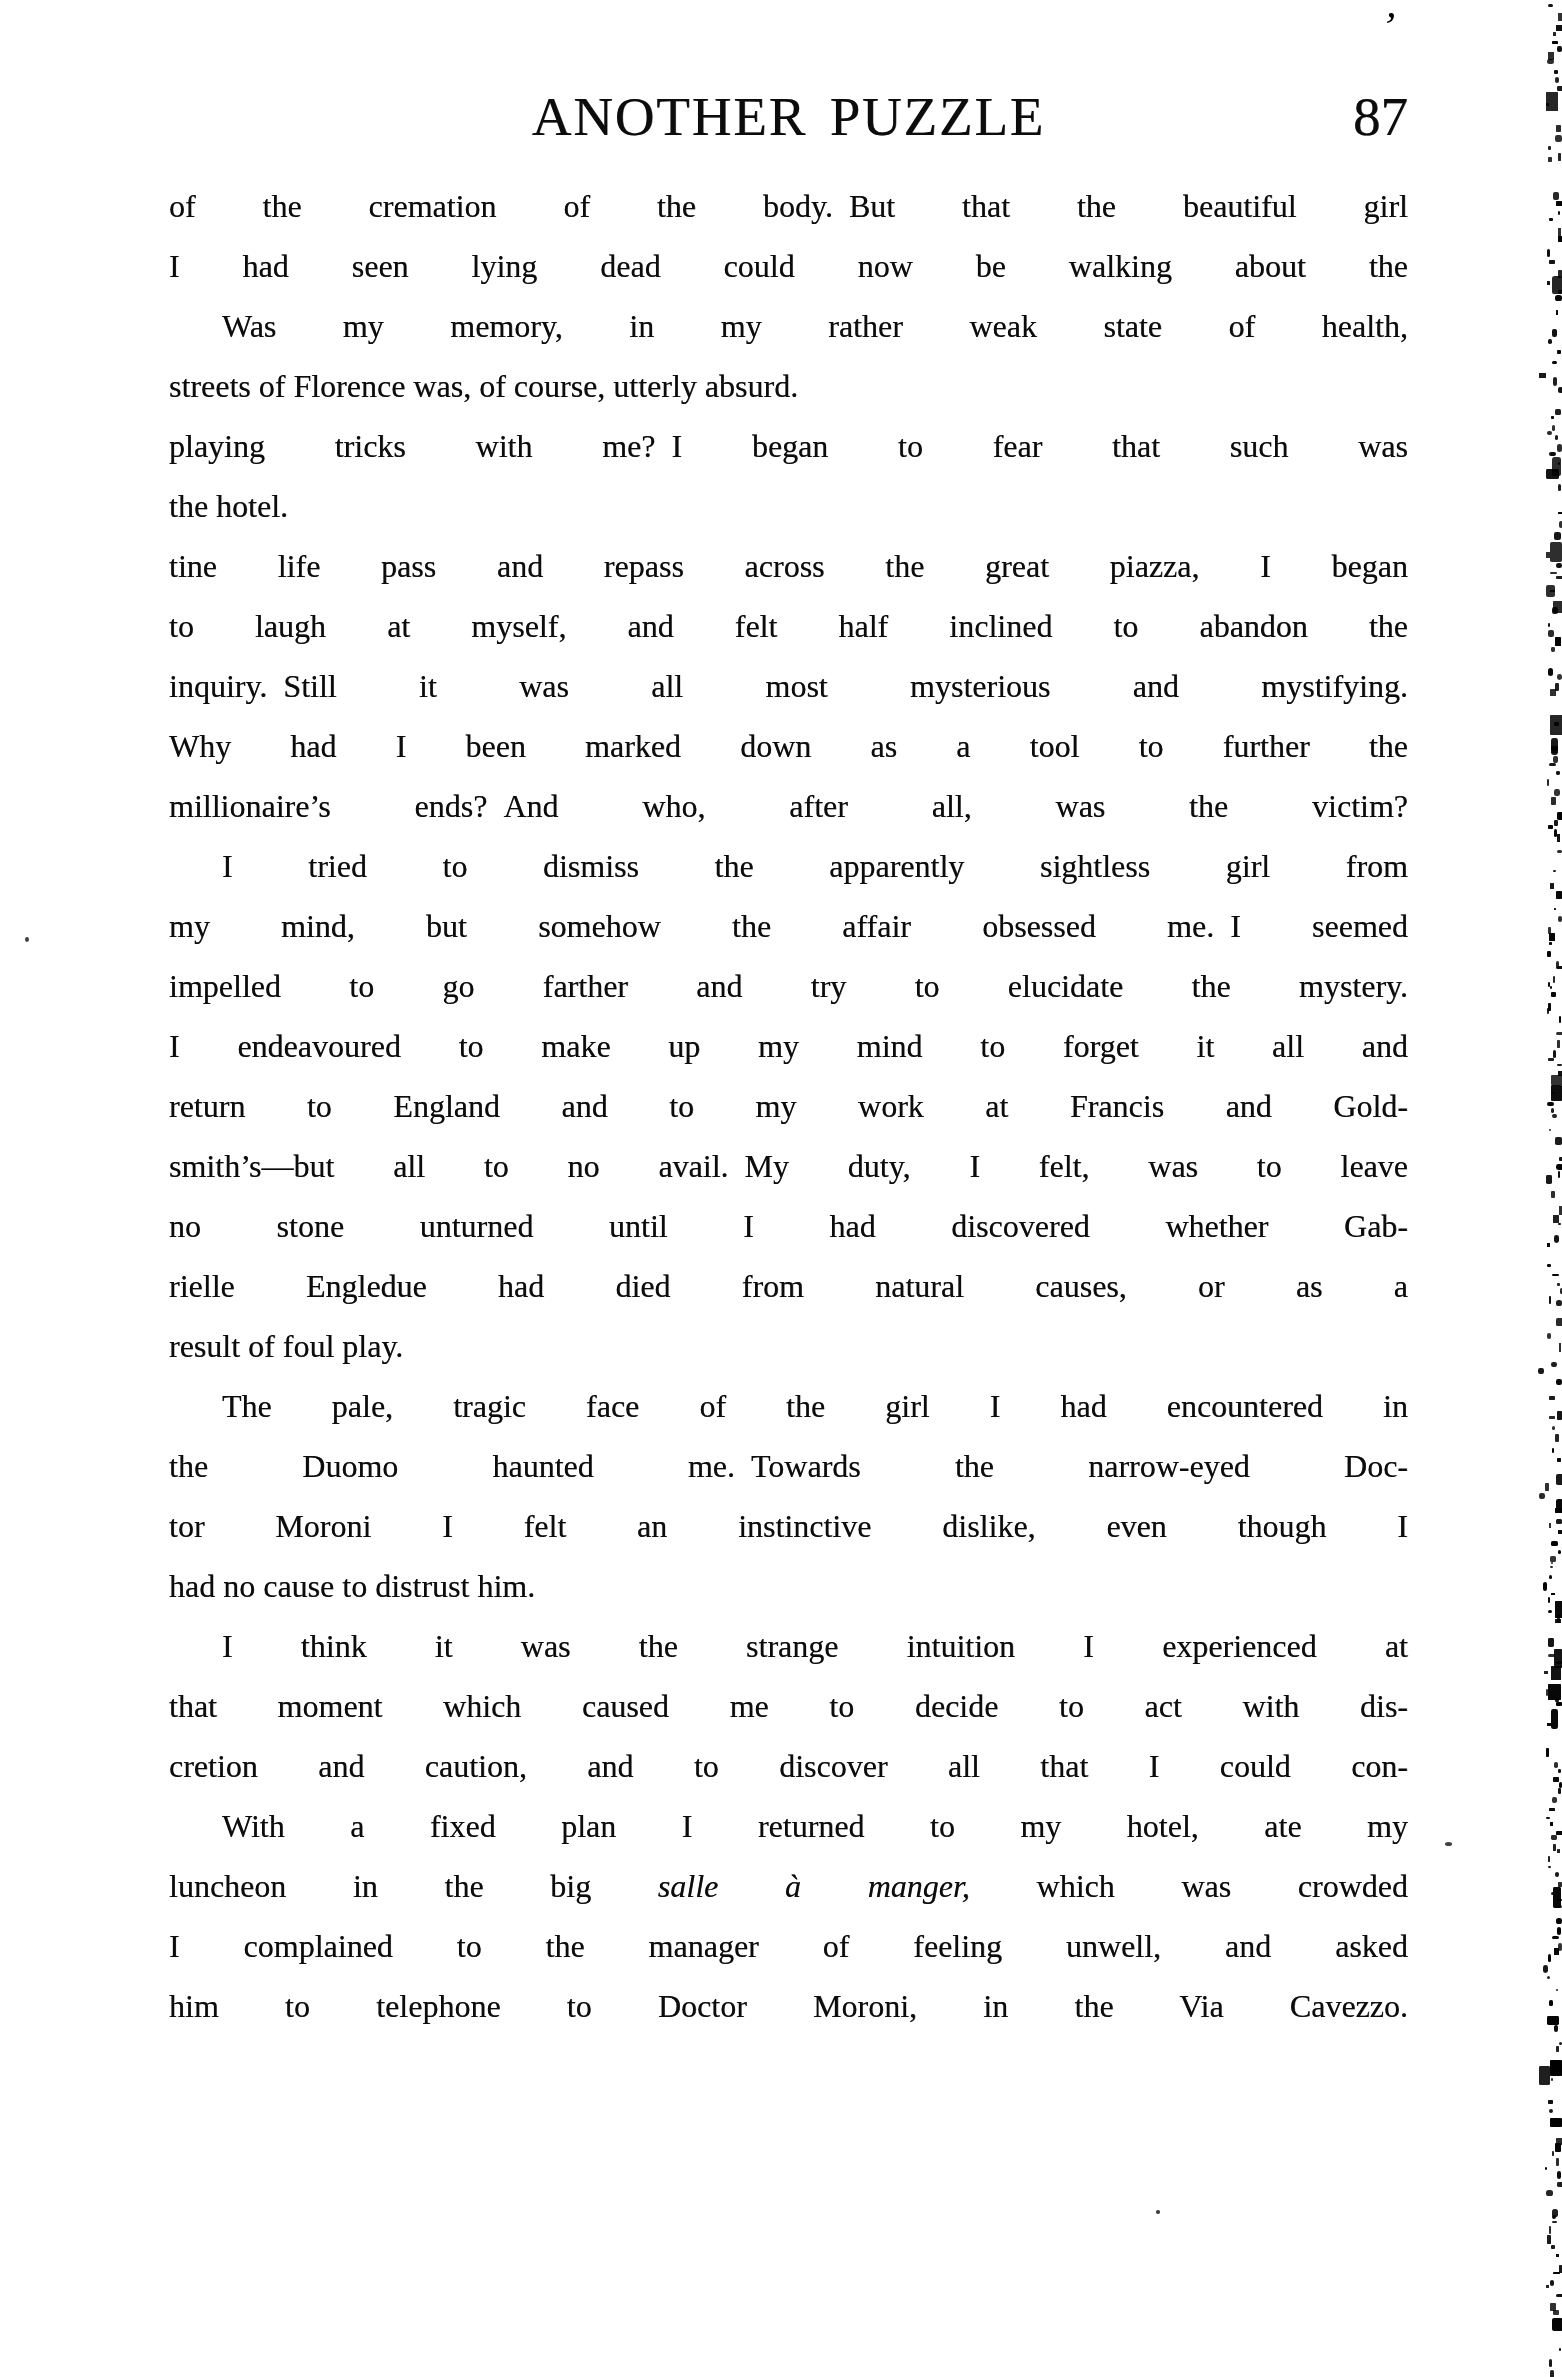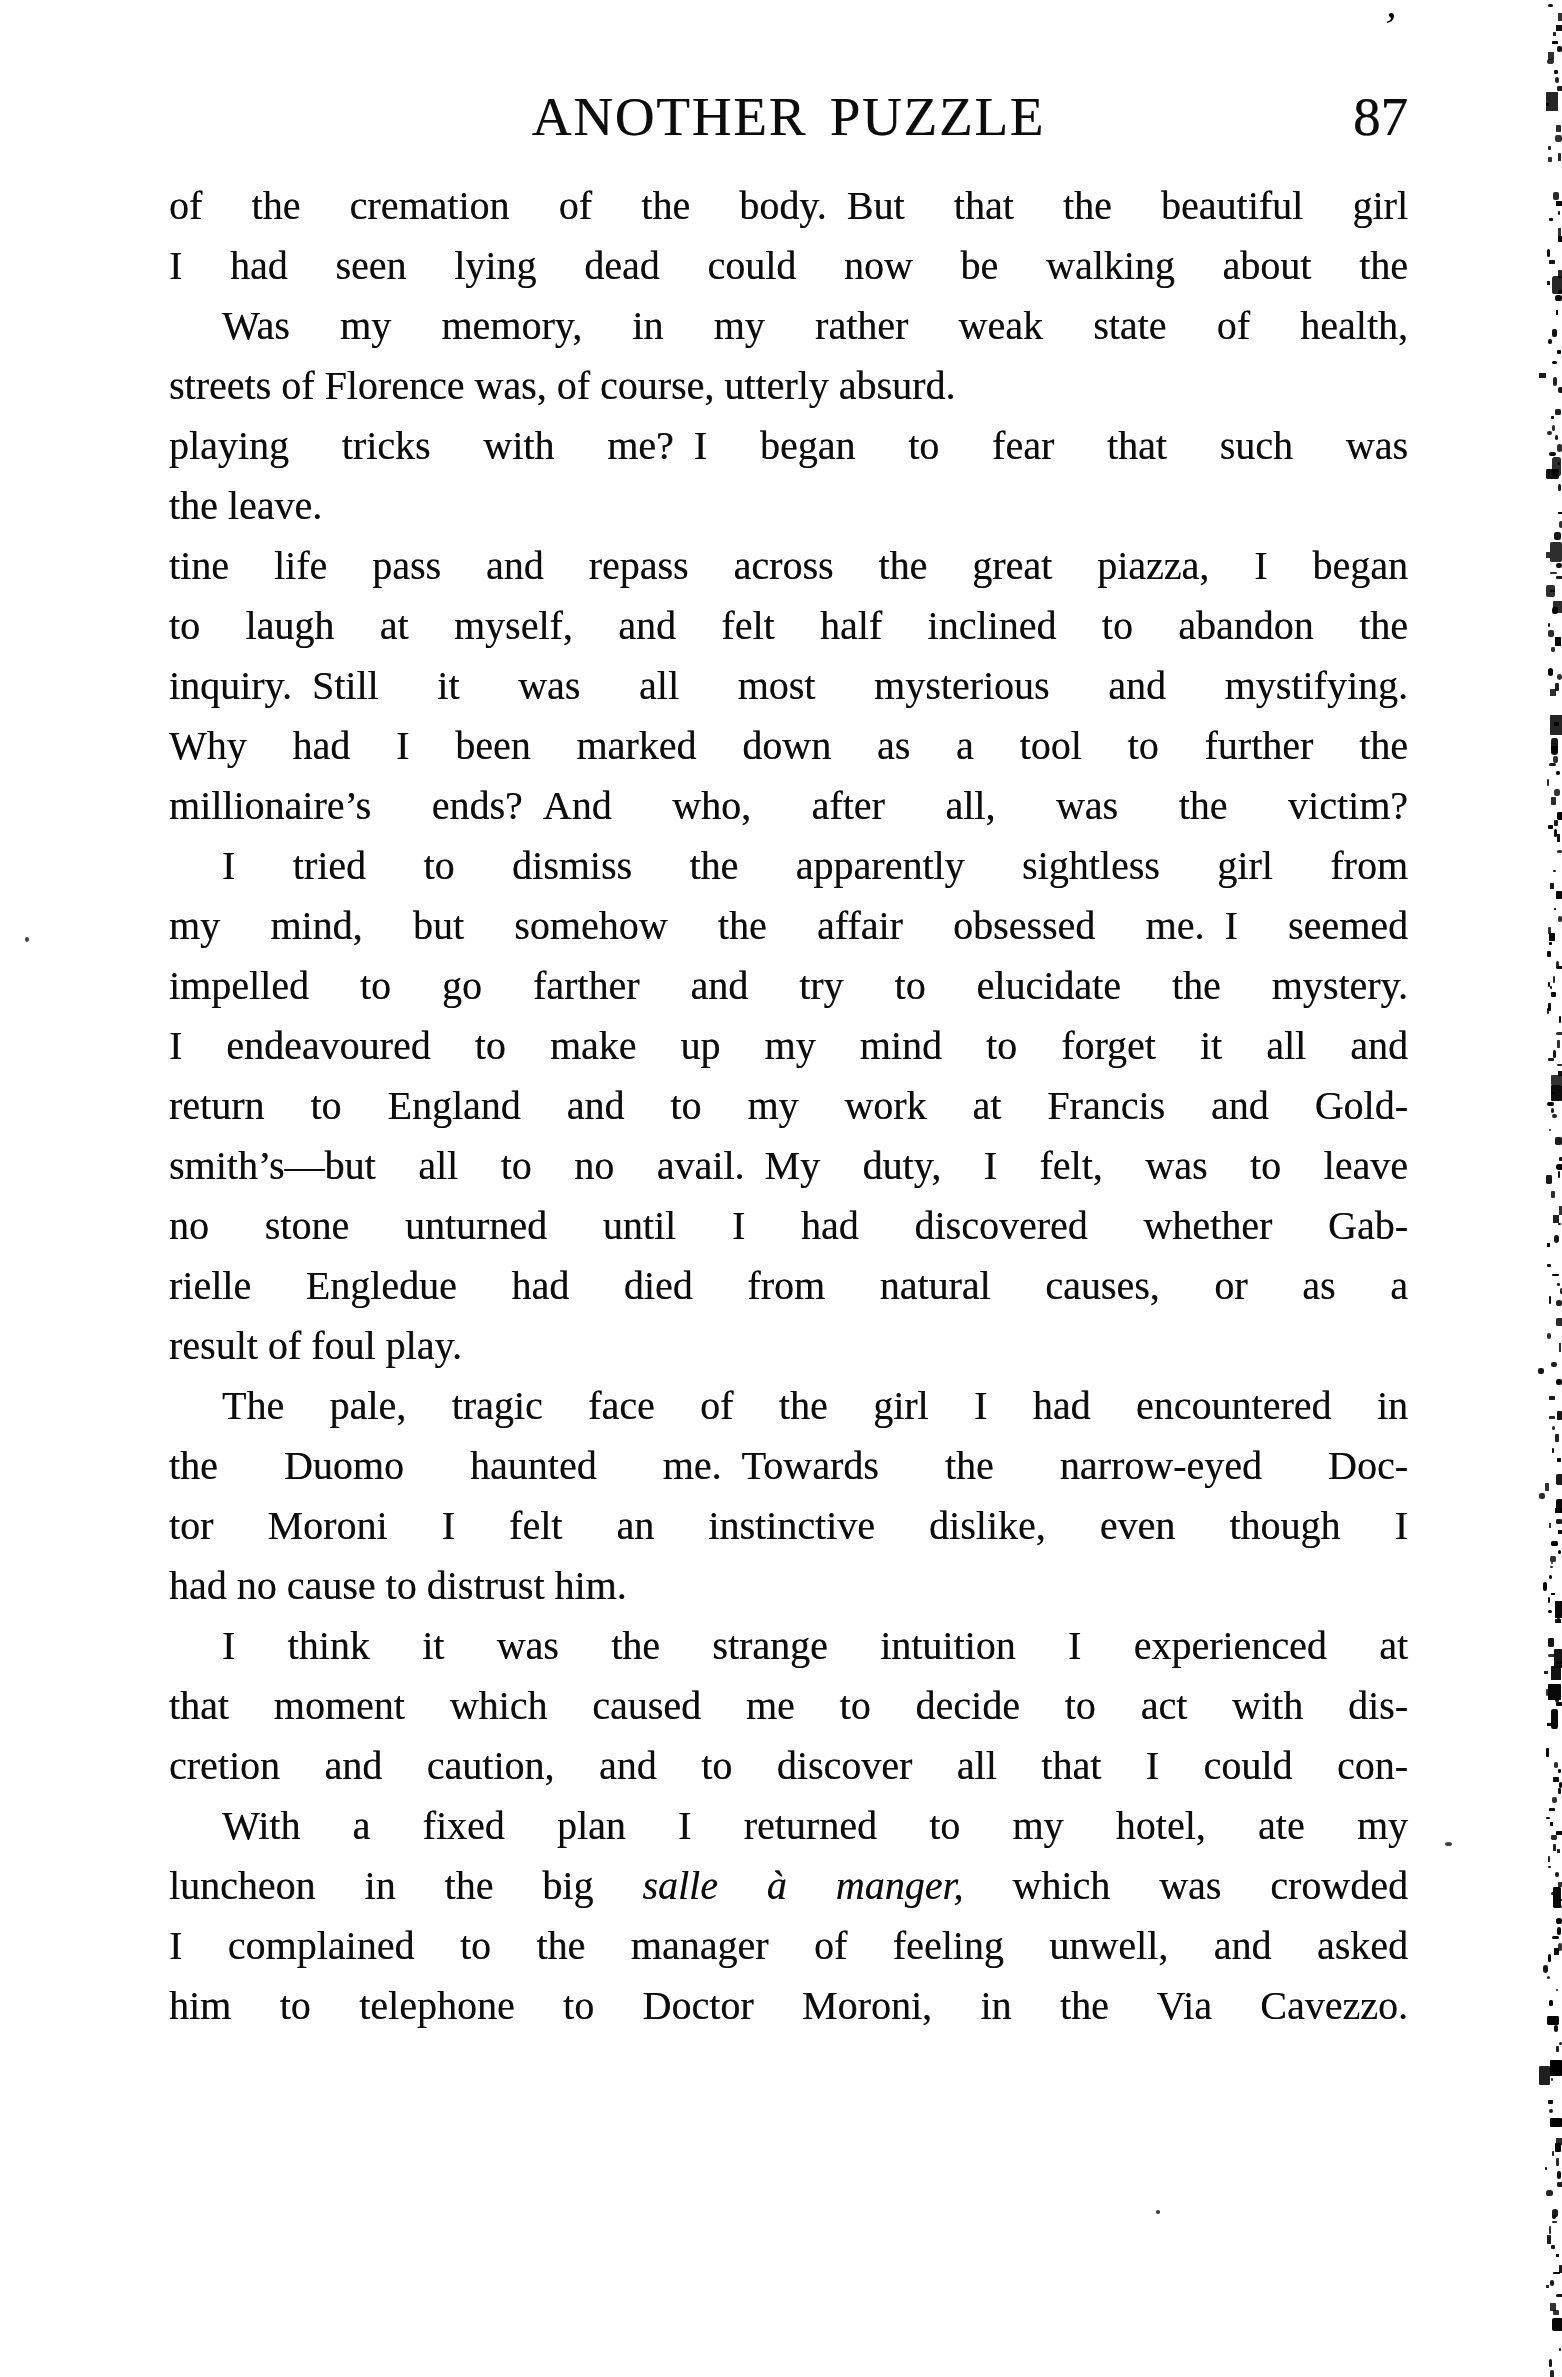--- a/index.html
+++ b/index.html
@@ -41,21 +41,21 @@
     font-size: 55px;
     line-height: 56px;
     text-shadow: 0.4px 0.4px 0.4px rgba(0,0,0,0.55);
   }
   
   .text-block {
     position: absolute;
     top: 176px;
     left: 169px;
     width: 1239px;
-    font-size: 40px;
+    font-size: 32px;
     line-height: 60px;
     text-shadow: 0.3px 0.3px 0.4px rgba(0,0,0,0.6);
   }
   .line {
     text-align: justify;
     text-align-last: justify;
     white-space: normal;
     height: 60px;
     overflow: visible;
   }
@@ -96,21 +96,21 @@
     <span class="head-title">ANOTHER PUZZLE</span>
     <span class="head-pagenum">87</span>
   </div>
 
   <div class="text-block">
       <div class="line">of the cremation of the body. But that the beautiful girl</div>
       <div class="line">I had seen lying dead could now be walking about the</div>
       <div class="line ind">Was my memory, in my rather weak state of health,</div>
       <div class="line end">streets of Florence was, of course, utterly absurd.</div>
       <div class="line">playing tricks with me? I began to fear that such was</div>
-      <div class="line end">the leave.</div>
+      <div class="line end">the hotel.</div>
       <div class="line">tine life pass and repass across the great piazza, I began</div>
       <div class="line">to laugh at myself, and felt half inclined to abandon the</div>
       <div class="line">inquiry. Still it was all most mysterious and mystifying.</div>
       <div class="line">Why had I been marked down as a tool to further the</div>
       <div class="line">millionaire’s ends? And who, after all, was the victim?</div>
       <div class="line ind">I tried to dismiss the apparently sightless girl from</div>
       <div class="line">my mind, but somehow the affair obsessed me. I seemed</div>
       <div class="line">impelled to go farther and try to elucidate the mystery.</div>
       <div class="line">I endeavoured to make up my mind to forget it all and</div>
       <div class="line">return to England and to my work at Francis and Gold-</div>

